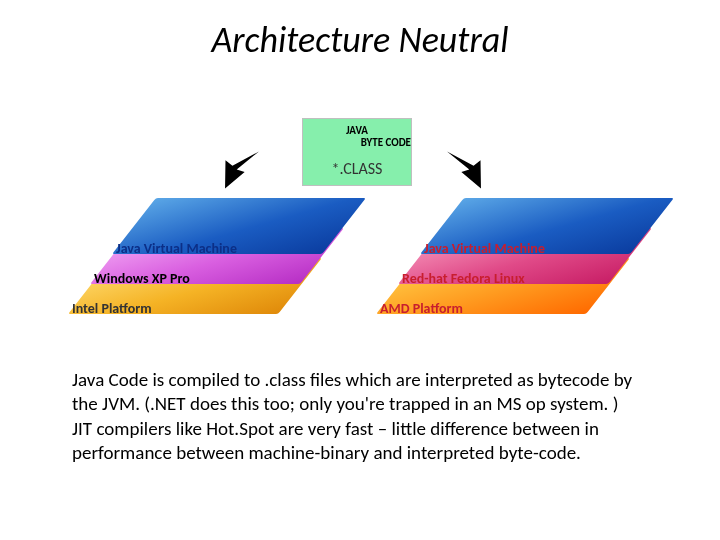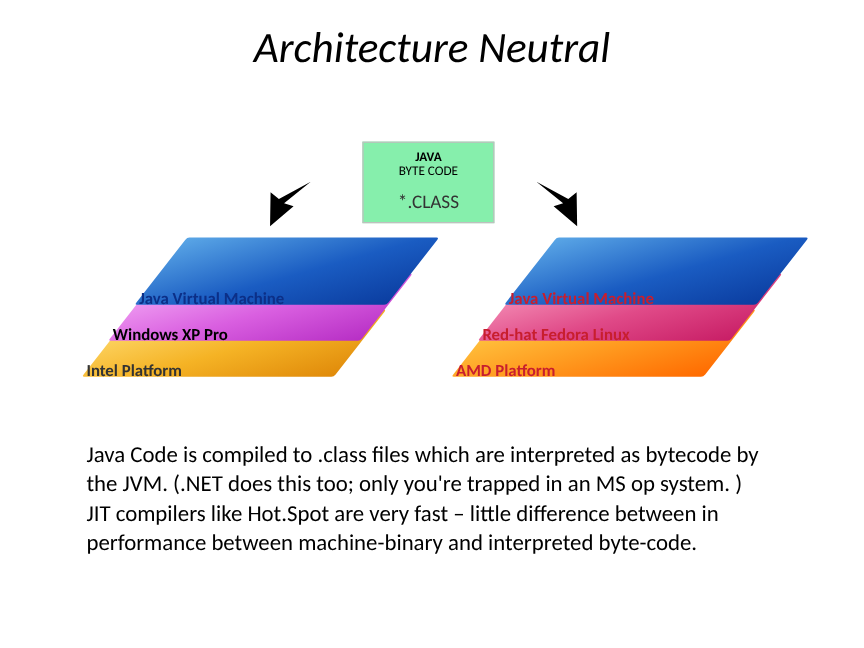--- a/index.html
+++ b/index.html
@@ -37,23 +37,24 @@
     margin-top: 46px;
   }
   .bytecode-box .line1 {
     font-size: 11px;
     font-weight: bold;
     color: #000;
     line-height: 1.1;
   }
   .bytecode-box .line2 {
     font-size: 11px;
-    font-weight: normal;
+    font-weight: bold;
     color: #000;
     line-height: 1.1;
+    text-align: right;
   }
   .bytecode-box .line3 {
     font-size: 16px;
     color: #333;
     margin-top: 10px;
   }
   .arrow {
     position: absolute;
     width: 52px;
     height: 52px;

